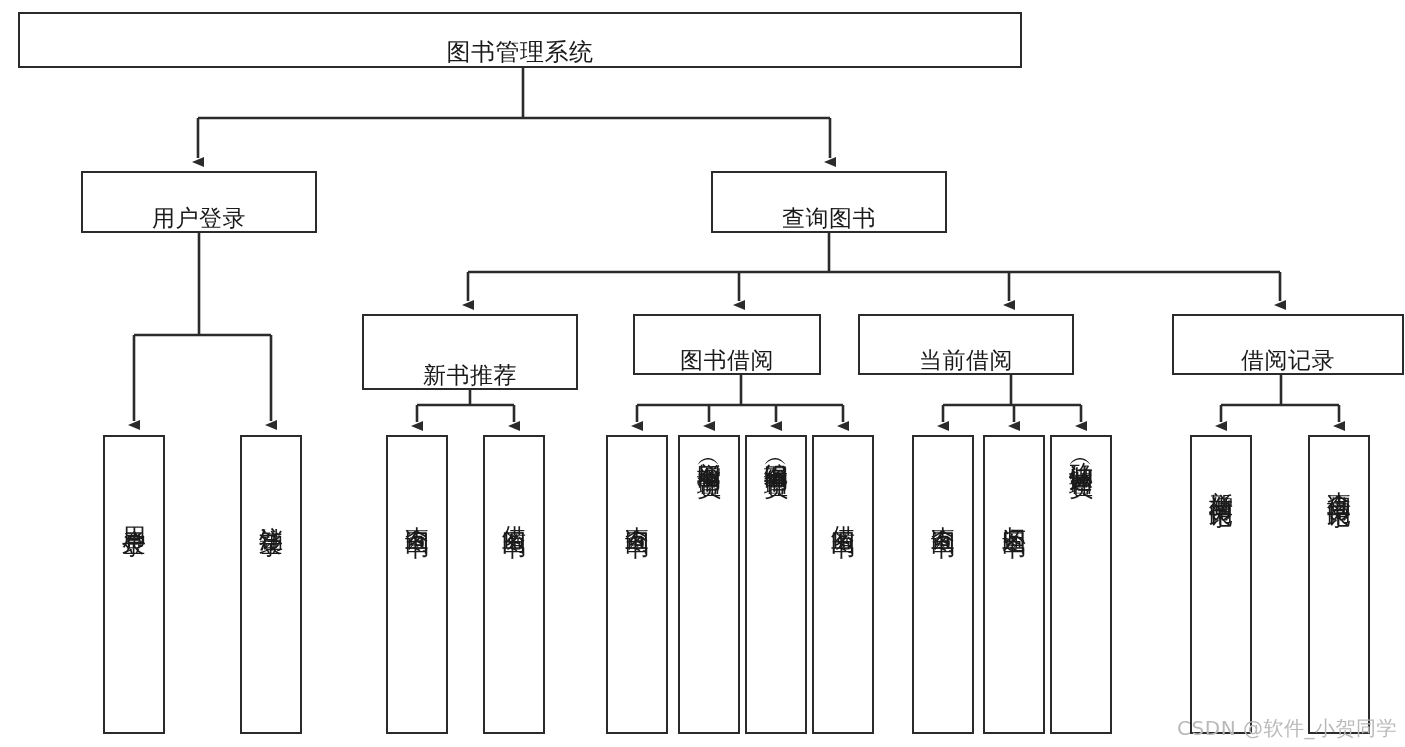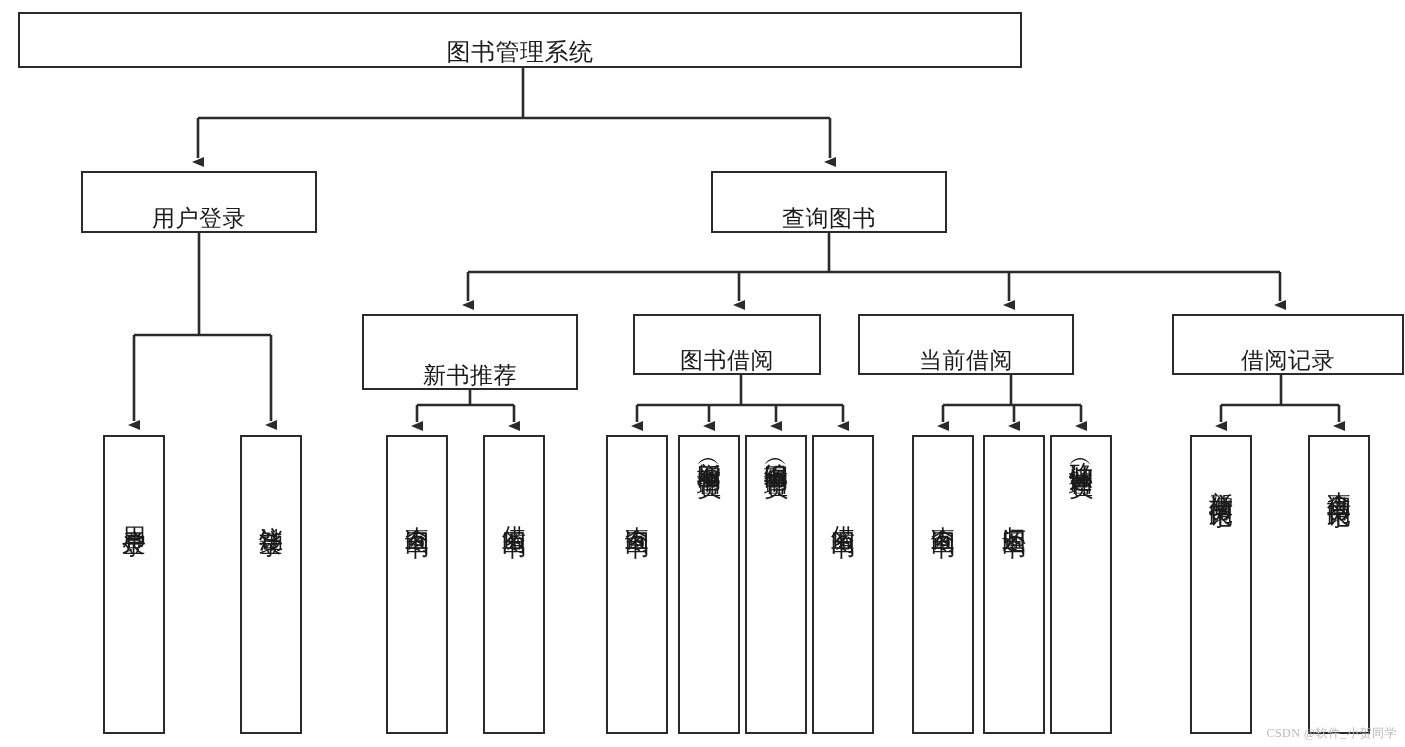--- a/index.html
+++ b/index.html
@@ -62,25 +62,24 @@
     letter-spacing: 3px;
     white-space: nowrap;
   }
   .node.vert.tall .label {
     letter-spacing: 2px;
   }
   #watermark {
     position: absolute;
     right: 8px;
     bottom: 5px;
-    font-size: 12px;
+    font-size: 20px;
     color: #b9b9b9;
     letter-spacing: 0.5px;
     white-space: nowrap;
-    font-family: Liberation Serif, serif;
   }
 </style>
 </head>
 <body>
 
 <div id="canvas">
 
   <svg id="edges" viewBox="0 0 1405 747" xmlns="http://www.w3.org/2000/svg">
     <defs>
       <marker id="arrow" markerWidth="10" markerHeight="12" refX="1" refY="6" orient="auto" markerUnits="userSpaceOnUse">

